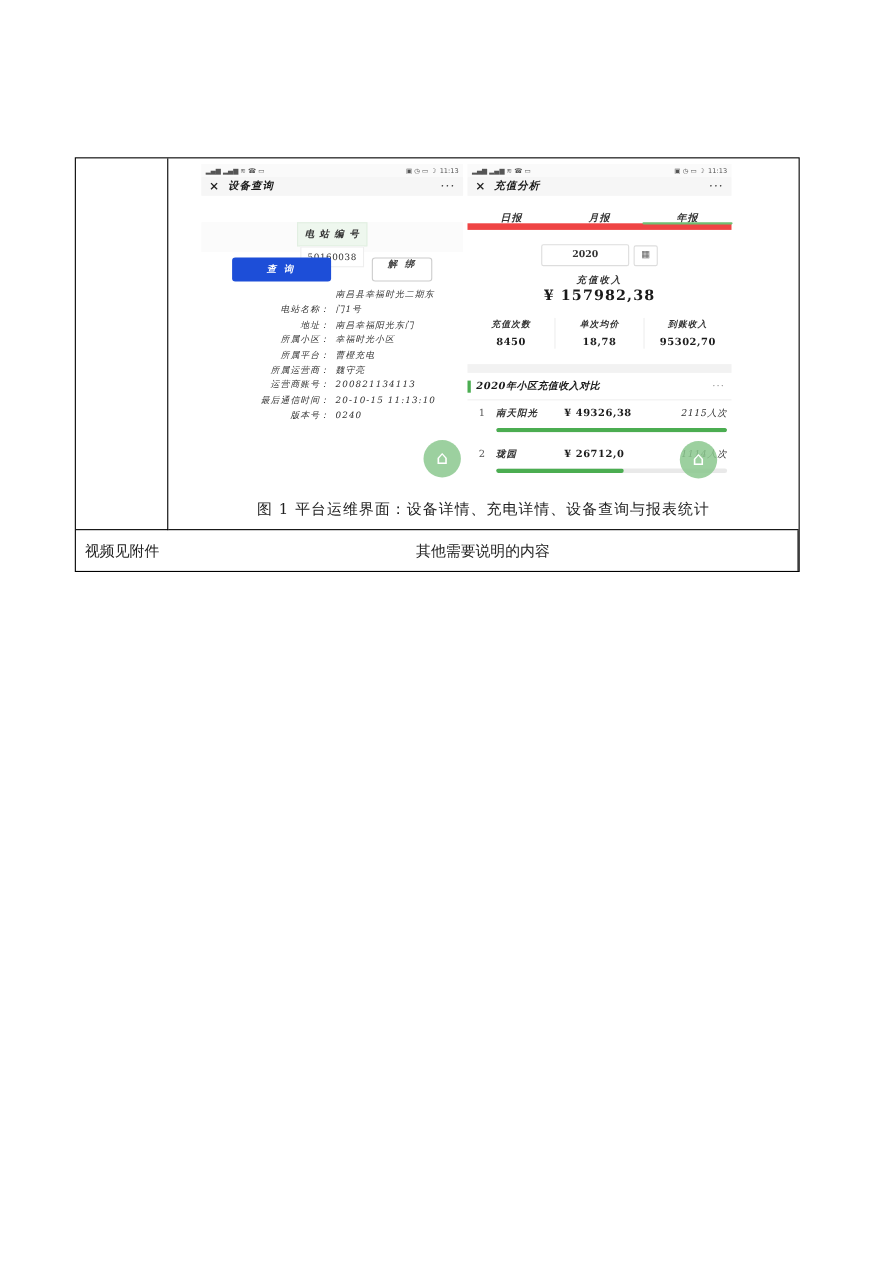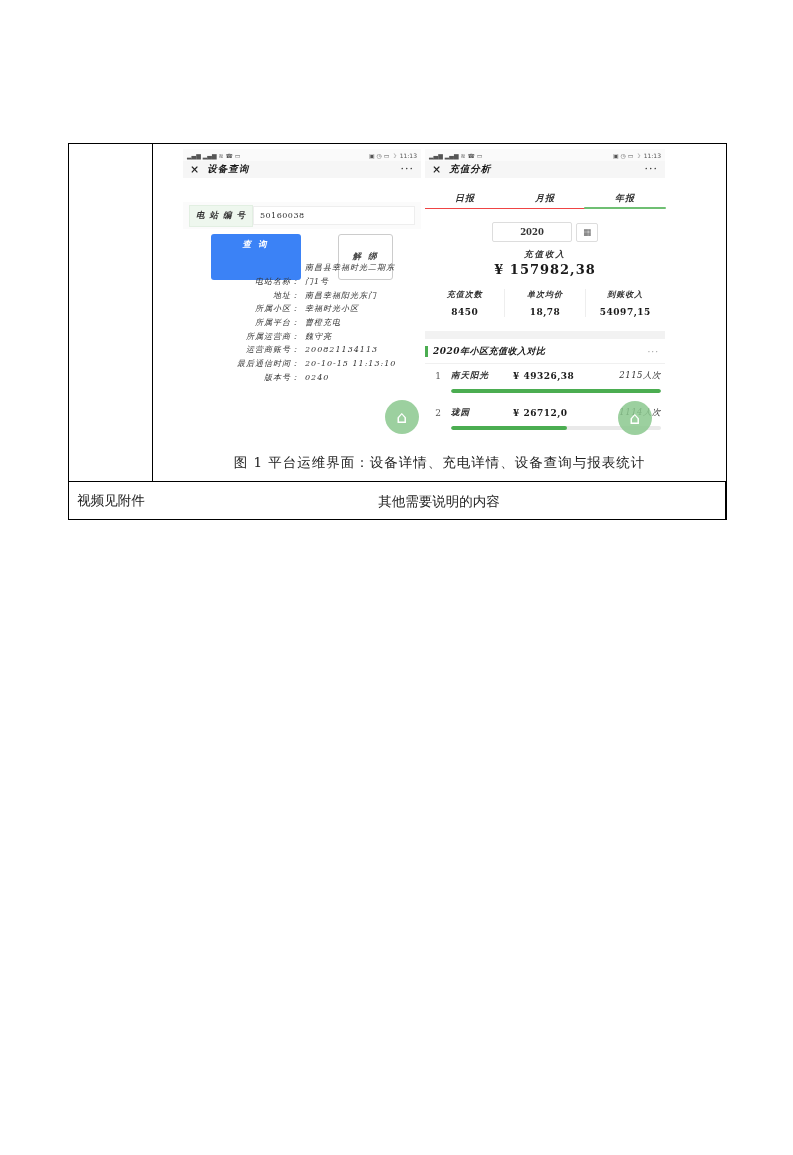--- a/index.html
+++ b/index.html
@@ -40,49 +40,49 @@
 
   
   .gheader { position:absolute; top:29px; left:0; right:0; height:21px; background:#4bad51;
     display:flex; align-items:center; }
   .list-icon { position:absolute; left:8px; top:7px; width:18px; }
   .list-icon i { display:block; width:11px; height:2px; background:#fff;
     margin:1px 0 1px 5px; box-shadow:-5px 0 0 #d8f0d8; }
   .gtitle { width:100%; text-align:center; color:#fff; font-weight:bold; font-size:10px;
     letter-spacing:4px; font-style:italic; }
   .field-row { position:absolute; top:53px; left:0; right:0; height:27px; background:#fbfbfb;
-    display:flex; align-items:center; padding:0 6px; }
+    display:flex; align-items:center; padding:0 6px;flex-direction:column; }
   .f-label { background:#eef7ee; border:1px solid #e2efe2; color:#333; font-size:8.5px;
     font-weight:bold; letter-spacing:1px; padding:4px 6px; font-style:italic; }
   .f-input { flex:1; background:#fff; border:1px solid #eee; color:#333; font-size:8px;
     padding:4px 6px; letter-spacing:.5px; }
   .btn-row { position:absolute; top:85px; left:0; right:0; display:flex; gap:6px;
     justify-content:center; }
-  .btn-green { background:#3b82f6; color:#fff; font-size:8.5px; font-weight:bold;
+  .btn-green { background:#1d4ed8; color:#fff; font-size:8.5px; font-weight:bold;
     padding:5px 32px; border-radius:3px; letter-spacing:2px; font-style:italic; }
   .btn-plain { background:#fff; color:#444; font-size:8.5px; font-weight:bold;
-    border:1px solid #ccc; padding:16px 14px; border-radius:3px; letter-spacing:2px;
+    border:1px solid #ccc; padding:0 14px; border-radius:3px; letter-spacing:2px;
     font-style:italic;margin-left:31px; }
   .details { position:absolute; top:112px; left:0; right:0; }
   .drow { display:flex; height:13.7px; align-items:center; }
   .dlabel { width:117px; text-align:right; font-size:8px; color:#333; letter-spacing:1px;
     font-style:italic; }
   .dvalue { flex:1; text-align:left; padding-left:5px; font-size:8px; color:#333;
     letter-spacing:1px; font-style:italic; }
   .float-home { position:absolute; width:34px; height:34px; border-radius:50%;
     background:rgba(139,200,142,.85); display:flex; align-items:center;
     justify-content:center; z-index:5; }
   .phone-left .float-home { left:202px; top:251px; }
   .phone-right .float-home { left:193px; top:252px; }
   .house { color:#fff; font-size:17px; line-height:1;
     font-family:"DejaVu Sans","Liberation Sans",sans-serif; }
 
   
   .tabs { position:absolute; top:37px; left:0; right:0; height:23px; display:flex;
-    border-bottom:1px solid #ef4444; }
+    border-bottom:6px solid #ef4444; }
   .tab { flex:1; text-align:center; font-size:9px; color:#333; font-weight:bold;
     padding-top:6px; letter-spacing:1px; font-style:italic; position:relative; }
   .tab.active::after { content:""; position:absolute; left:50%; transform:translateX(-50%);
     bottom:-1px; width:82px; height:2.5px; background:#6fbf73; border-radius:2px; }
   .year-row { position:absolute; top:73px; left:0; right:0; display:flex;
     justify-content:center; align-items:center; }
   .year-box { width:80px; border:1px solid #ddd; border-radius:2px; text-align:center;
     font-size:8.5px; font-weight:bold; color:#333; padding:4px 0; }
   .cal-btn { width:22px; border:1px solid #ddd; border-radius:2px; text-align:center;
     font-size:8.5px; color:#666; padding:3.5px 0; margin-left:4px;
@@ -222,21 +222,21 @@
           <div class="stat">
             <div class="s-label">充值次数</div>
             <div class="s-value">8450</div>
           </div>
           <div class="stat">
             <div class="s-label">单次均价</div>
             <div class="s-value">18,78</div>
           </div>
           <div class="stat">
             <div class="s-label">到账收入</div>
-            <div class="s-value">54097,15</div>
+            <div class="s-value">95302,70</div>
           </div>
         </div>
         <div class="gray-band"></div>
         <div class="sec-head">
           <span class="sec-bar"></span>
           <span class="sec-title">2020年小区充值收入对比</span>
           <span class="sec-more">···</span>
         </div>
         <div class="sec-div"></div>
 

